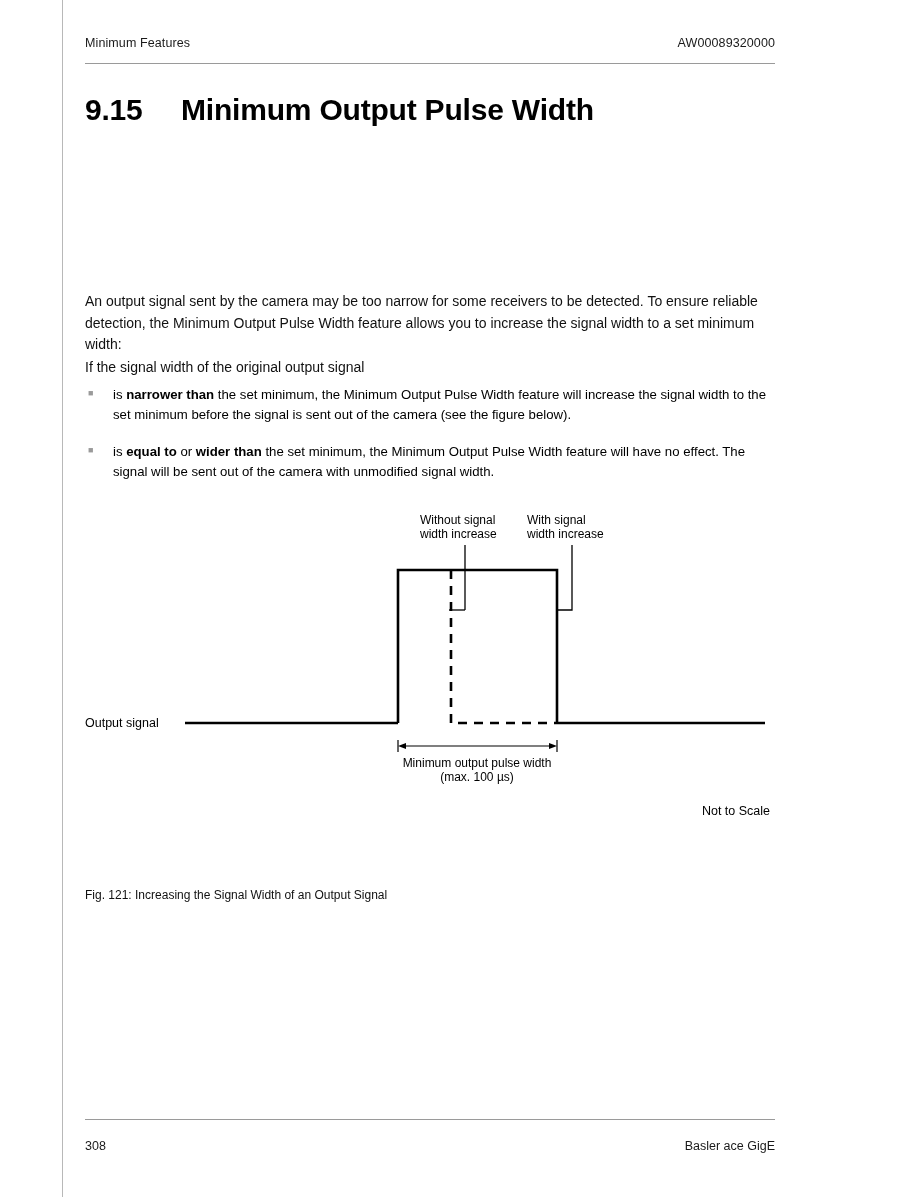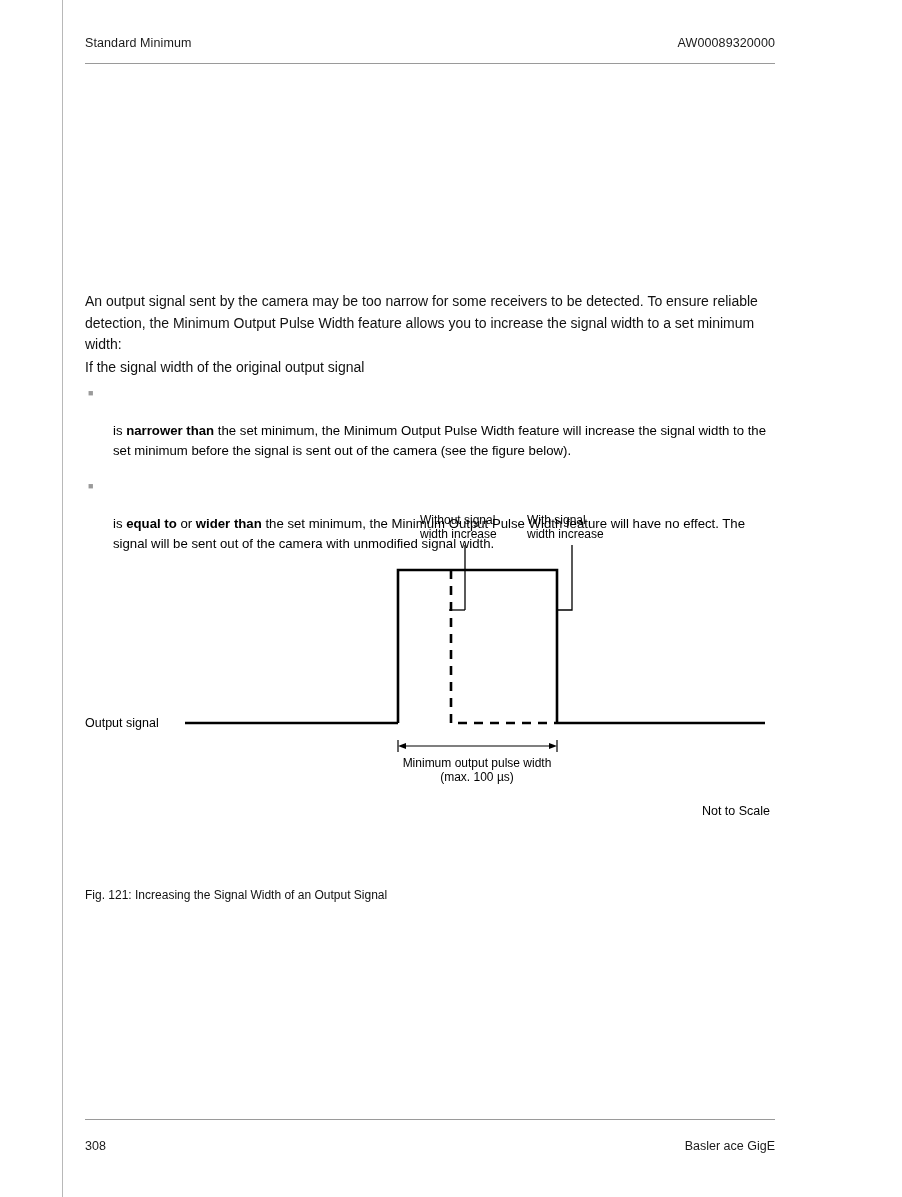--- a/index.html
+++ b/index.html
@@ -113,21 +113,20 @@
     width: 28px;
     flex: 0 0 28px;
     color: #9a9a9a;
     font-size: 9px;
     line-height: 1.9;
     padding-left: 3px;
     box-sizing: border-box;
   }
   .bullet-text {
     flex: 1;
-    margin-top: 36px;
   }
   .bullet-text b { font-weight: bold; }
   
   .figure {
     position: absolute;
     left: 85px;
     top: 500px;
     width: 690px;
     height: 340px;
   }
@@ -160,25 +159,29 @@
   text { font-family: "Liberation Sans", sans-serif; }
 </style>
 </head>
 <body>
 
 <div class="page">
 
   <div class="left-rule"></div>
 
   <div class="header">
-    <span>Standard Minimum</span>
+    <span>Minimum Features</span>
     <span>AW00089320000</span>
   </div>
   <div class="header-rule"></div>
 
+  <div class="title-row">
+    <span class="title-num">9.15</span>
+    <span>Minimum Output Pulse Width</span>
+  </div>
 
   <table class="valid-table">
     <tbody>
     </tbody>
   </table>
 
   <div class="para p1">An output signal sent by the camera may be too narrow for some receivers to be detected. To ensure reliable detection, the Minimum Output Pulse Width feature allows you to increase the signal width to a set minimum width:</div>
   <div class="para p2">If the signal width of the original output signal</div>
 
   <div class="bullets">

